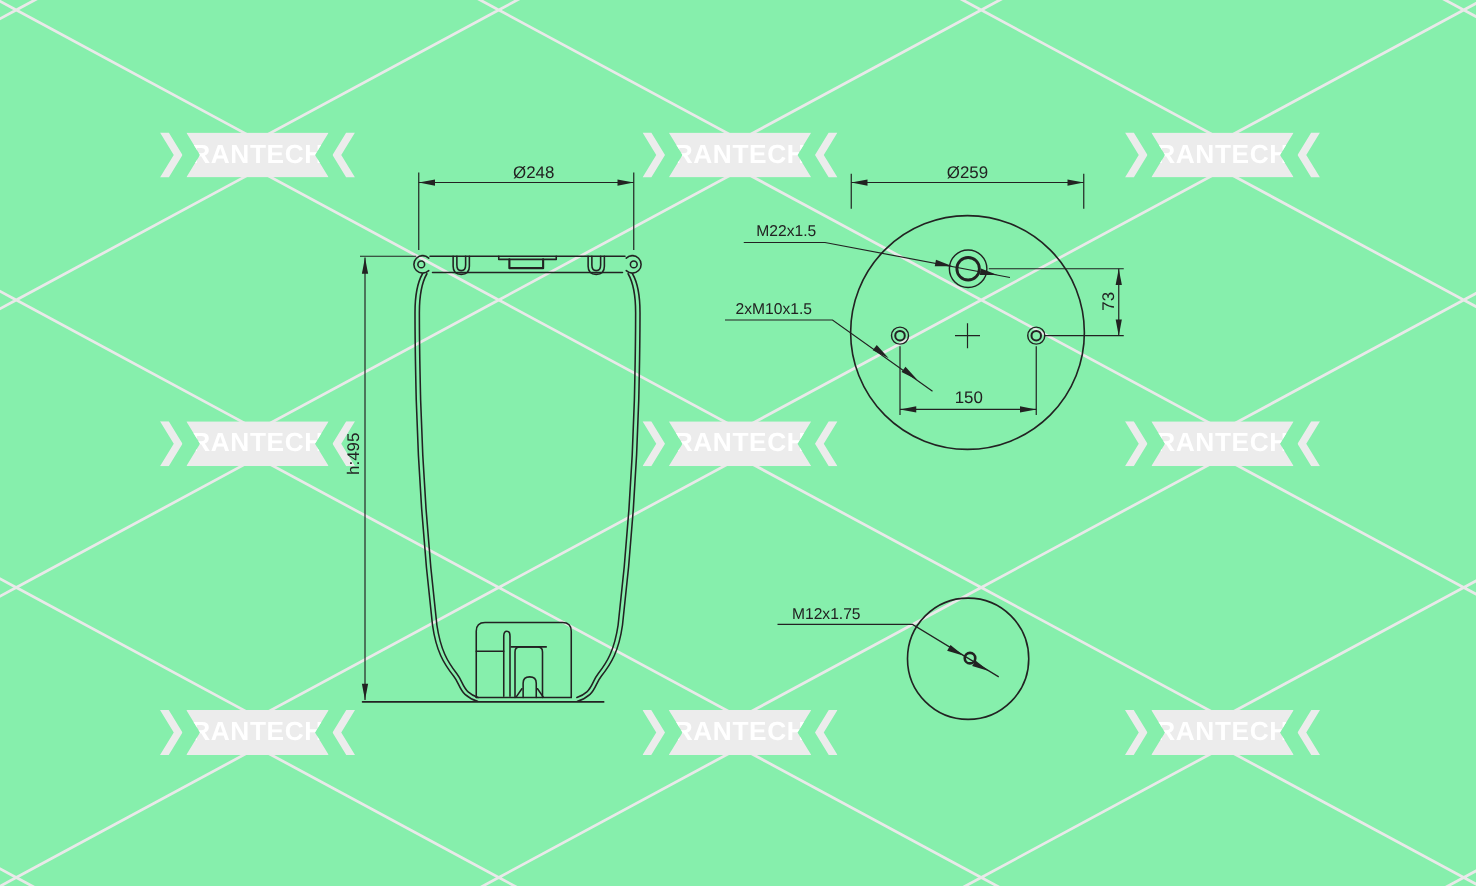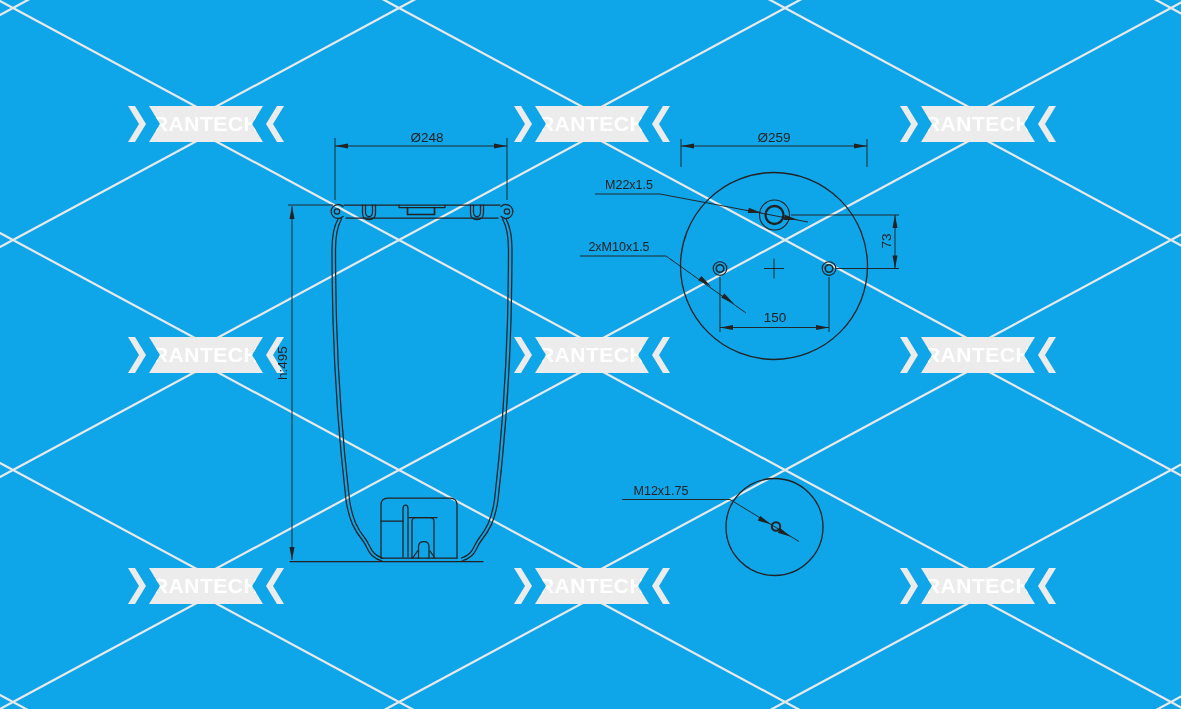--- a/index.html
+++ b/index.html
@@ -1,16 +1,16 @@
 <!DOCTYPE html>
 <html><head>
 <meta charset="utf-8">
 <style>
   html,body{margin:0;padding:0;background:#ffffff;}
-  #stage{position:relative;width:1181px;height:709px;background:#0ea5e9;overflow:hidden;
+  #stage{position:relative;width:1181px;height:709px;background:#86efac;overflow:hidden;
          font-family:"Liberation Sans",sans-serif;}
   #bg-pattern{position:absolute;left:0;top:0;z-index:0;}
   .wm{position:absolute;display:flex;align-items:stretch;gap:3px;width:156px;height:36px;z-index:1;}
   .wm-chev{width:18px;height:36px;flex:0 0 18px;}
   .wm-band{flex:1;background:#ececec;display:flex;align-items:center;justify-content:center;
            clip-path:polygon(0 0,100% 0,calc(100% - 11px) 50%,100% 100%,0 100%,11px 50%);
            font-weight:700;font-size:21px;letter-spacing:0.5px;color:#ffffff;
            font-family:"Liberation Sans",sans-serif;user-select:none;}
   #drawing{position:absolute;left:0;top:0;z-index:2;}
   .geo{fill:none;stroke:#222222;stroke-width:1.25;stroke-linecap:round;stroke-linejoin:round;}

